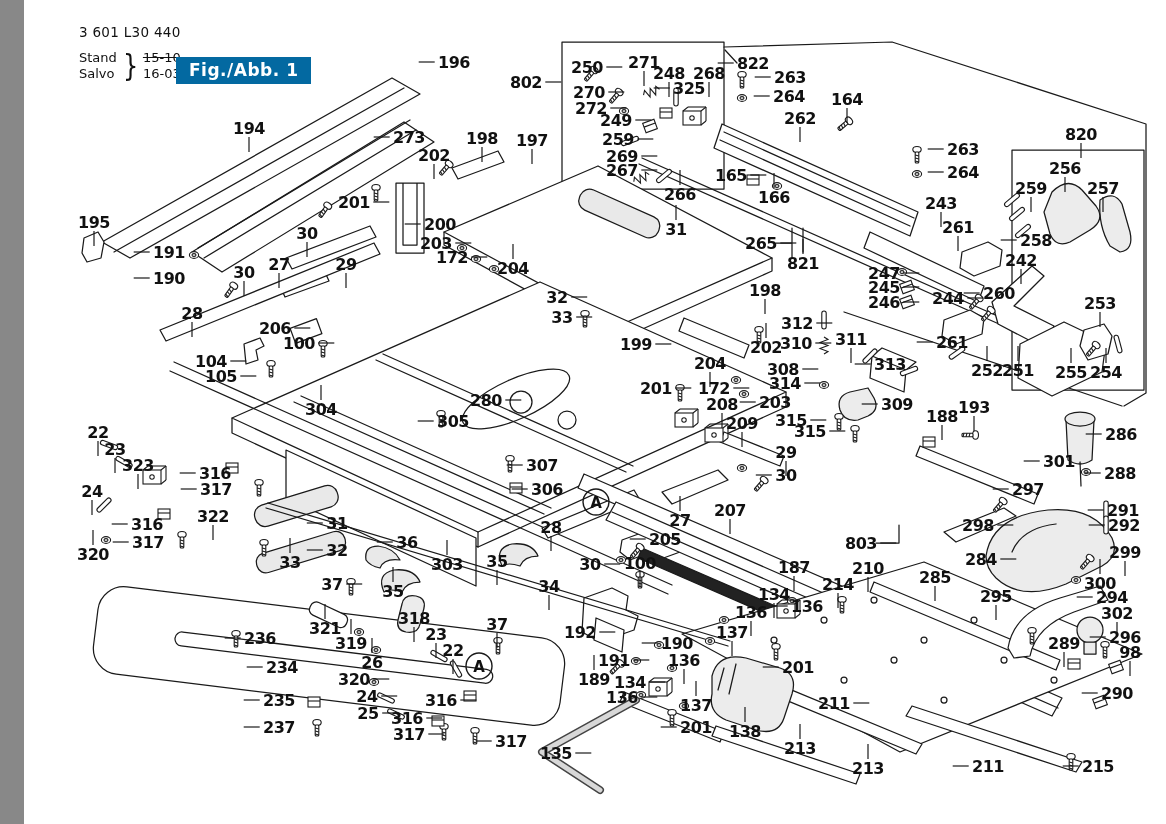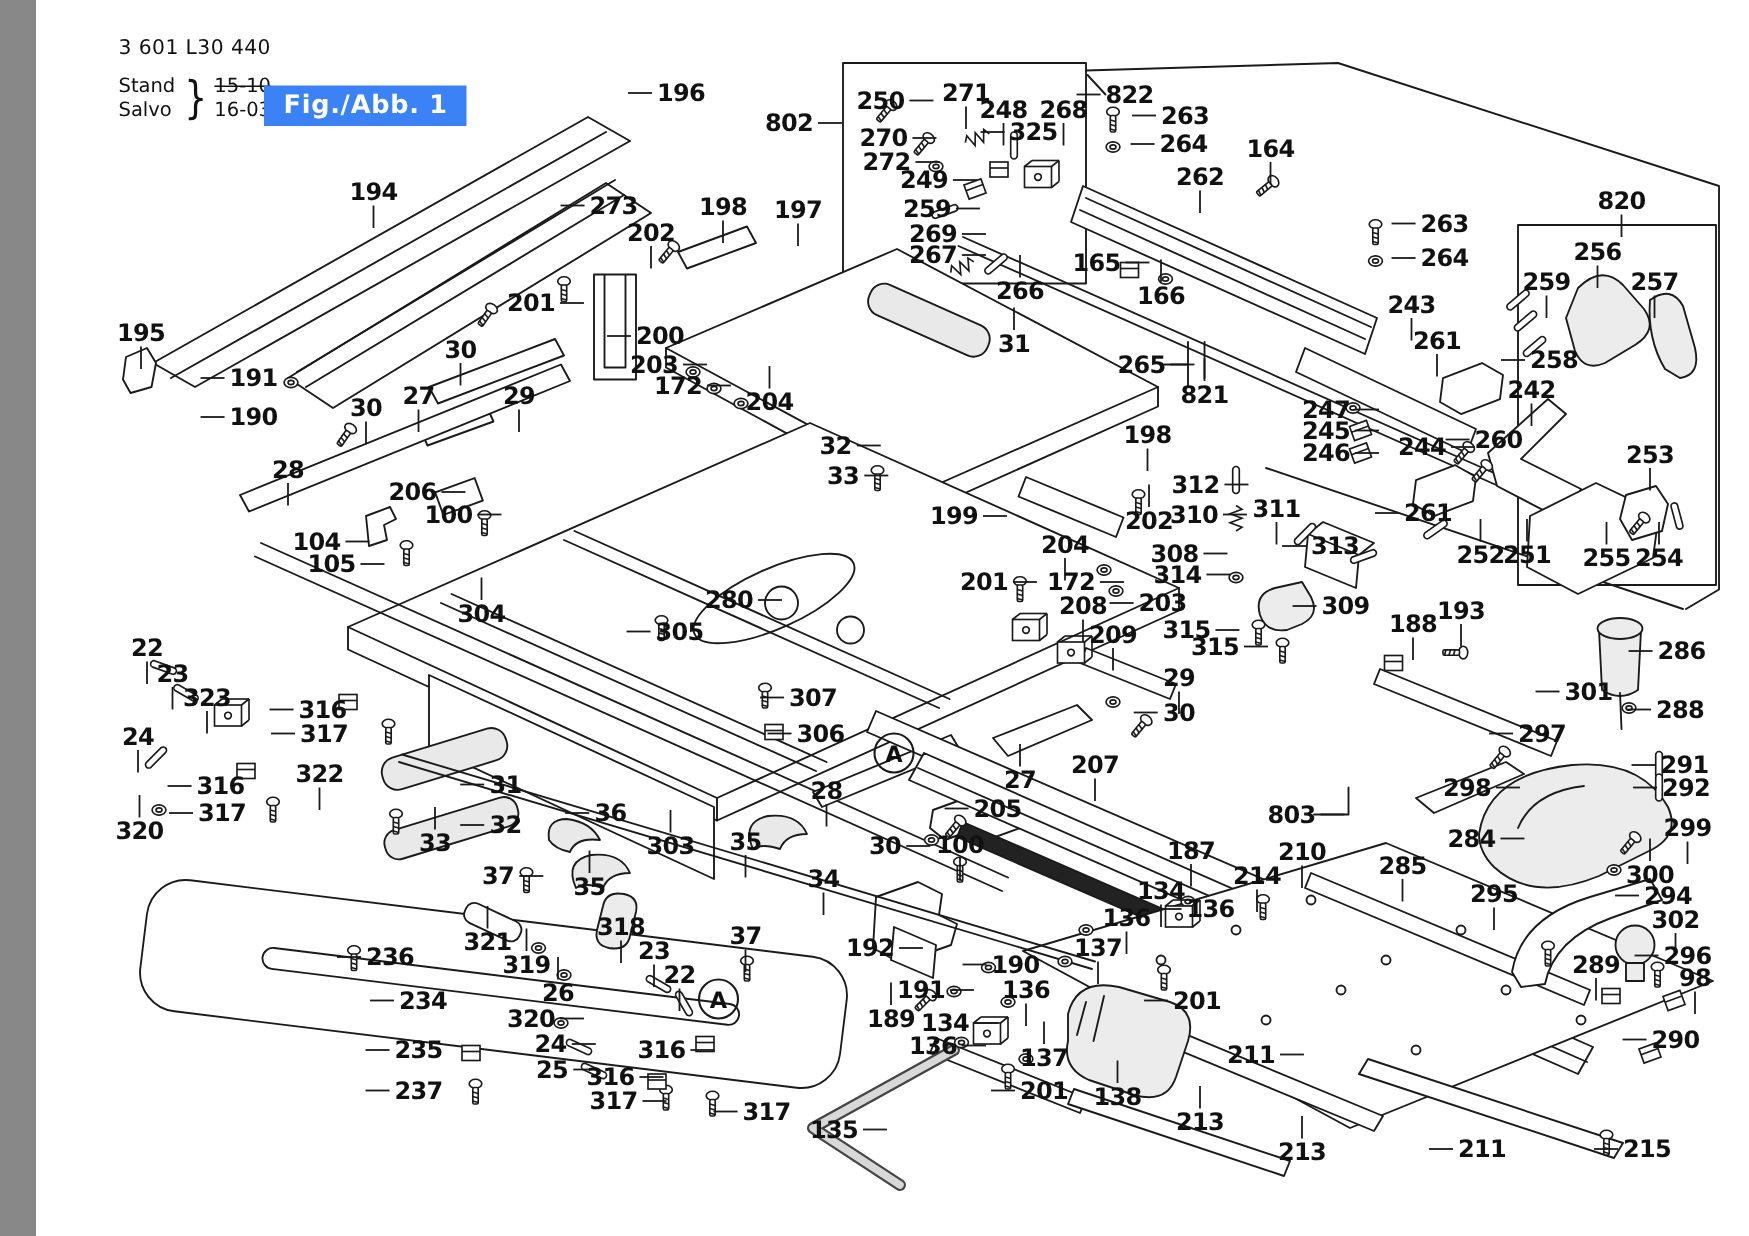--- a/index.html
+++ b/index.html
@@ -4,21 +4,21 @@
 <style>
   html,body{margin:0;padding:0;background:#888;}
   .page{position:relative;width:1166px;height:824px;background:#fff;overflow:hidden;
         font-family:"DejaVu Sans",sans-serif;color:#111;margin-left:24px;}
   .page svg{position:absolute;left:0;top:0;}
   .hdr-num{position:absolute;left:55px;top:24px;font-size:13.5px;letter-spacing:.3px;}
   .rev{position:absolute;left:55px;top:48px;display:flex;align-items:center;font-size:13px;}
   .rev .col{display:flex;flex-direction:column;line-height:16px;}
   .rev .brace{font-size:30px;font-weight:400;margin:0 3px 0 4px;transform:scaleX(.8);}
   .strike{text-decoration:line-through;}
-  .fig-badge{position:absolute;left:152px;top:57px;background:#3b82f6;color:#fff;
+  .fig-badge{position:absolute;left:152px;top:57px;background:#0369a1;color:#fff;
              font-weight:bold;font-size:17px;padding:3px 13px 4px;letter-spacing:.5px;}
   .ftr{position:absolute;left:56px;top:719px;font-size:12.5px;line-height:15.5px;}
   .plabel{font:bold 16px "DejaVu Sans",sans-serif;letter-spacing:-0.5px;fill:#111;}
   .acirc{font:bold 15px "DejaVu Sans",sans-serif;fill:#111;}
 </style>
 </head>
 <body>
 
 <div class="page">
 

